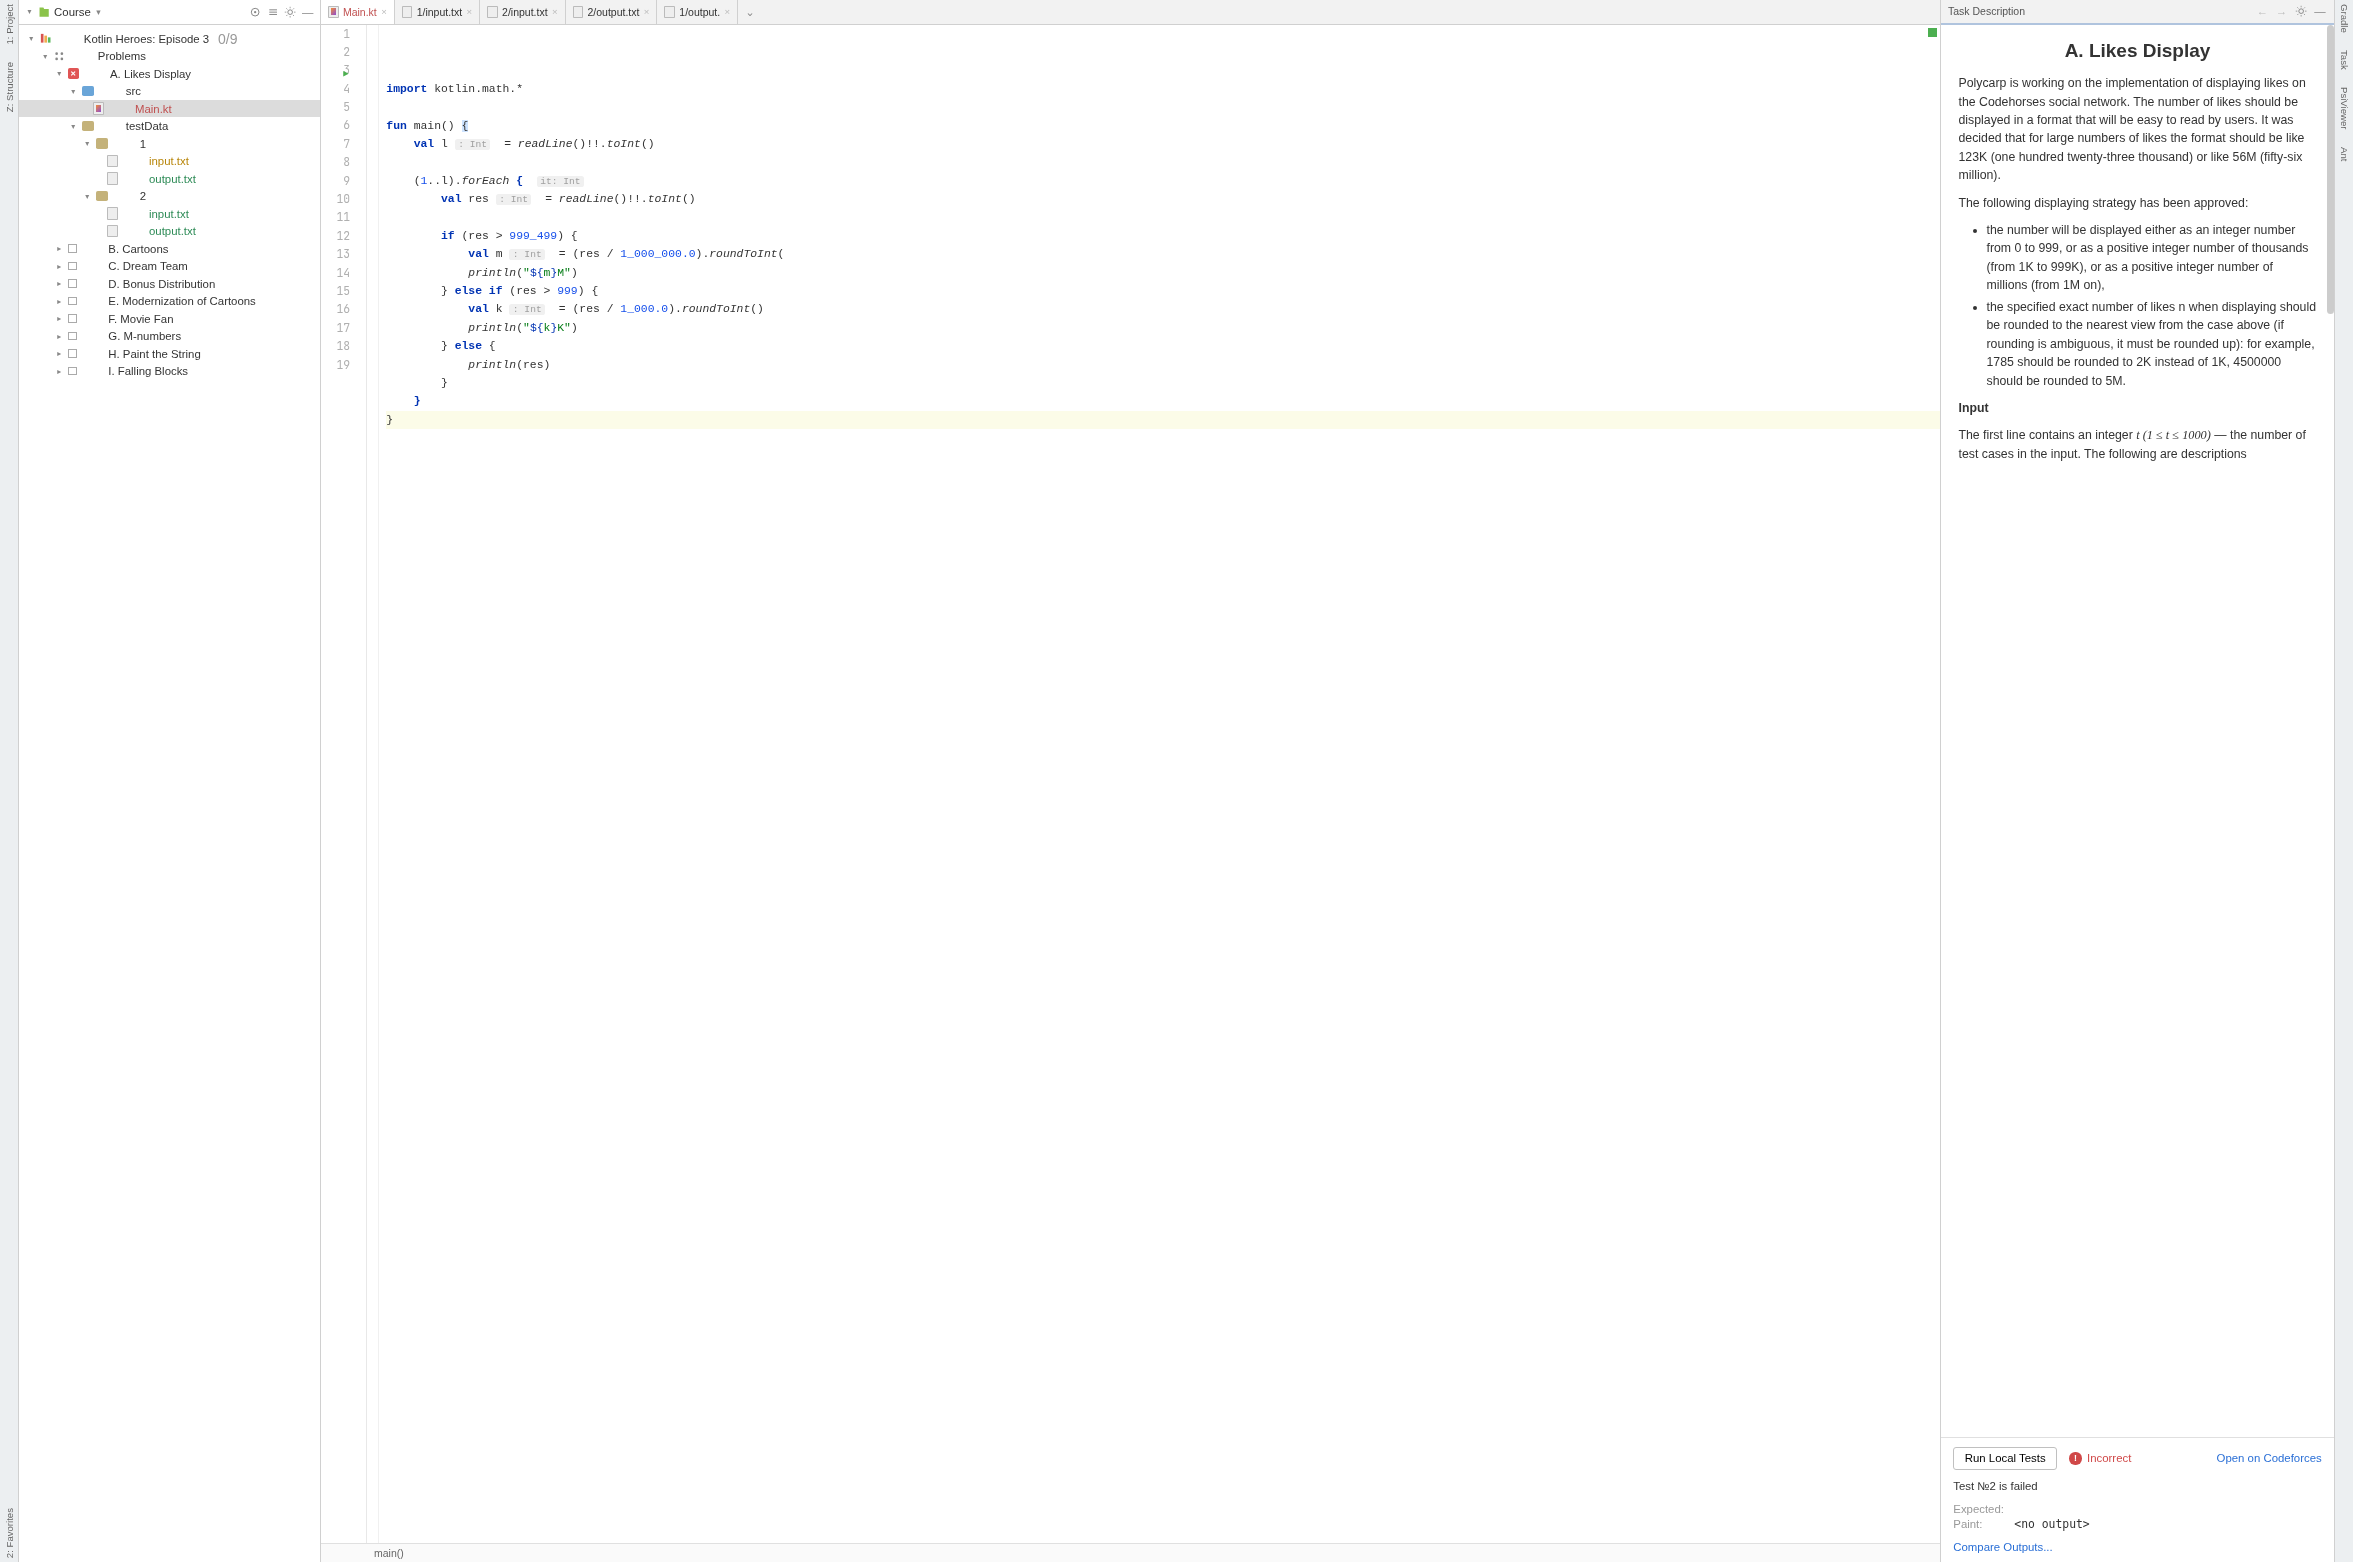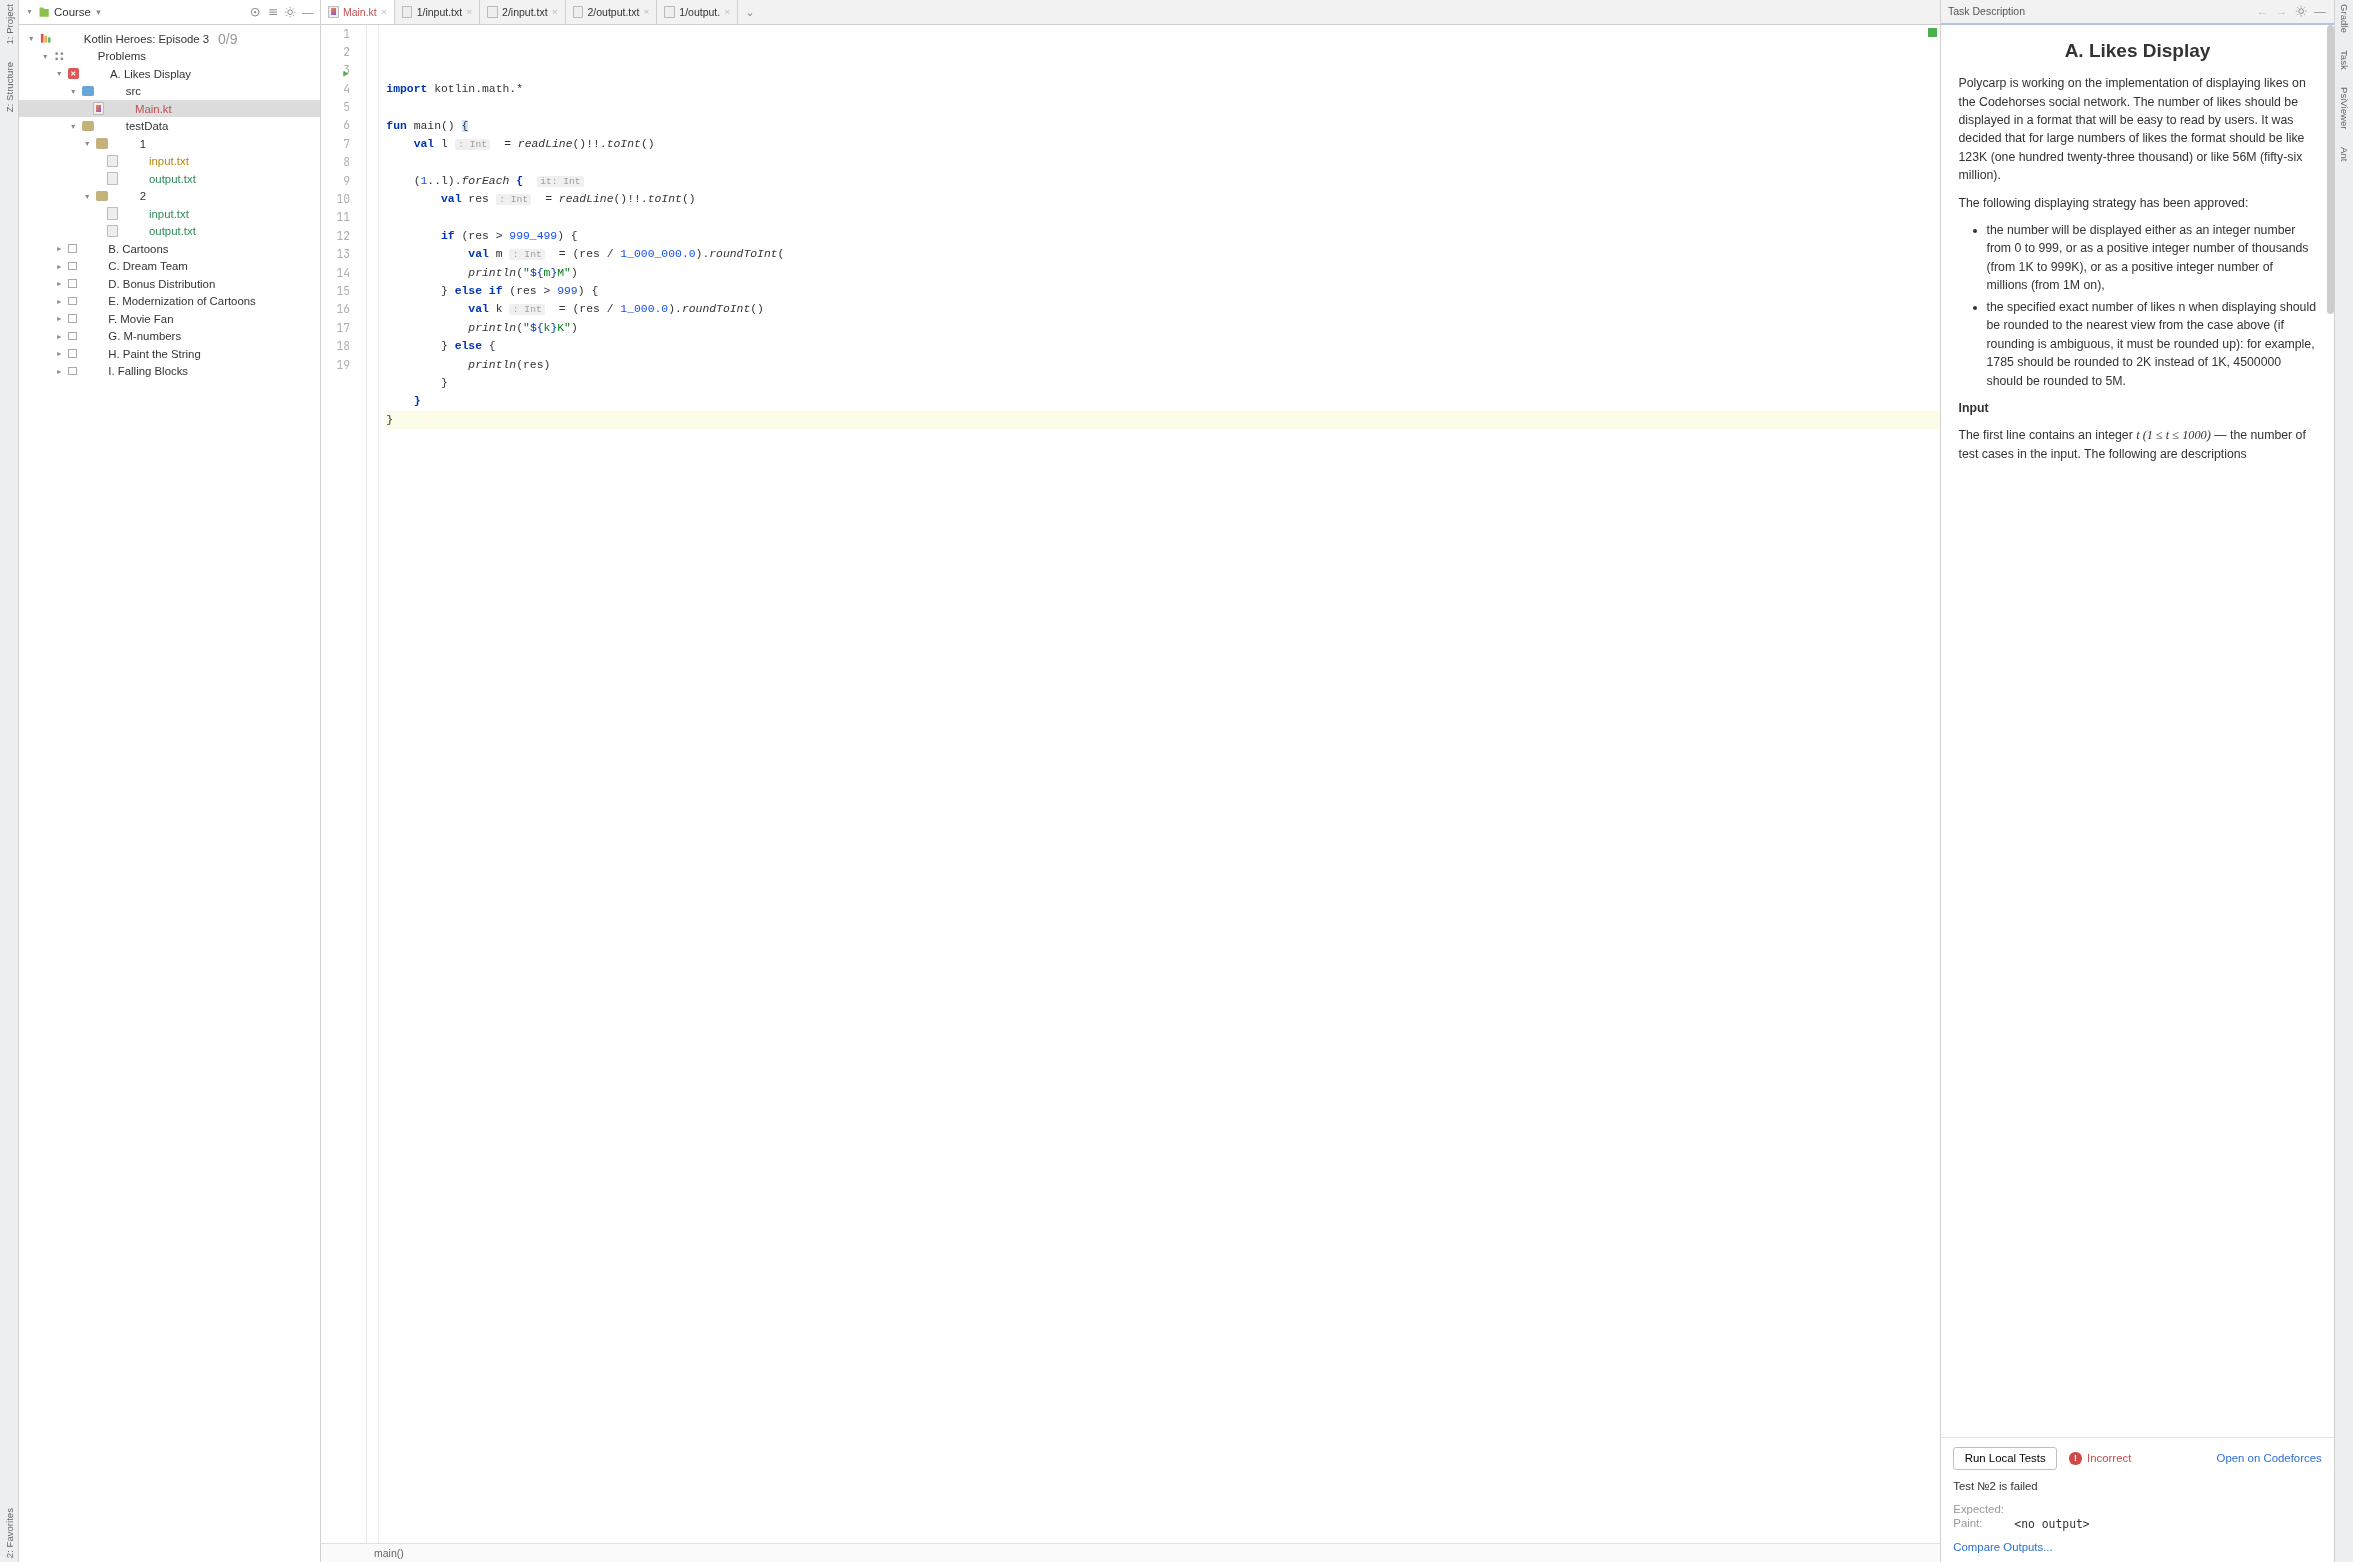--- a/index.html
+++ b/index.html
@@ -77,21 +77,21 @@
 .task-body ul { margin: 7px 0 7px 28px; }
 .task-body li { margin: 3.5px 0; }
 .mathvar { font-style: italic; font-family: 'Times New Roman', serif; }
 .sect-h { font-weight: bold; margin-top: 12.3px; }
 .task-footer { border-top: 0.9px solid #e0e0e0; padding: 8.8px 12.3px; }
 .footer-row1 { display: flex; align-items: center; gap: 12.3px; margin-bottom: 10.5px; }
 .run-btn { padding: 4.4px 10.5px; border: 0.9px solid #c0c0c0; border-radius: 3px; background: #fff; cursor: pointer; font-size: 11.4px; }
 .status-incorrect { color: #d04848; display: flex; align-items: center; gap: 5.3px; font-size: 11.4px; }
 .err-ic { width: 12.3px; height: 12.3px; background: #d04848; border-radius: 50%; color: #fff; font-size: 8.8px; display: inline-flex; align-items: center; justify-content: center; font-weight: bold; }
 .open-link { color: #2a6fd6; cursor: pointer; }
-.kv { display: flex; margin: 1.8px 0; font-size: 11.4px; }
+.kv { display: flex; margin: 1.8px 0; font-size: 11.4px; align-items: center; }
 .kv .k { width: 61px; color: #999; }
 .kv .v { font-family: Menlo, monospace; }
 .compare-link { color: #2a6fd6; cursor: pointer; display: inline-block; margin-top: 8.8px; }
 .scroll-thumb { position: absolute; right: 0; top: 0; width: 7px; height: 289px; background: rgba(0,0,0,.2); border-radius: 3.5px; }
 </style>
 </head>
 <body>
 
 <div class="root">
   <div class="left-stripe">

